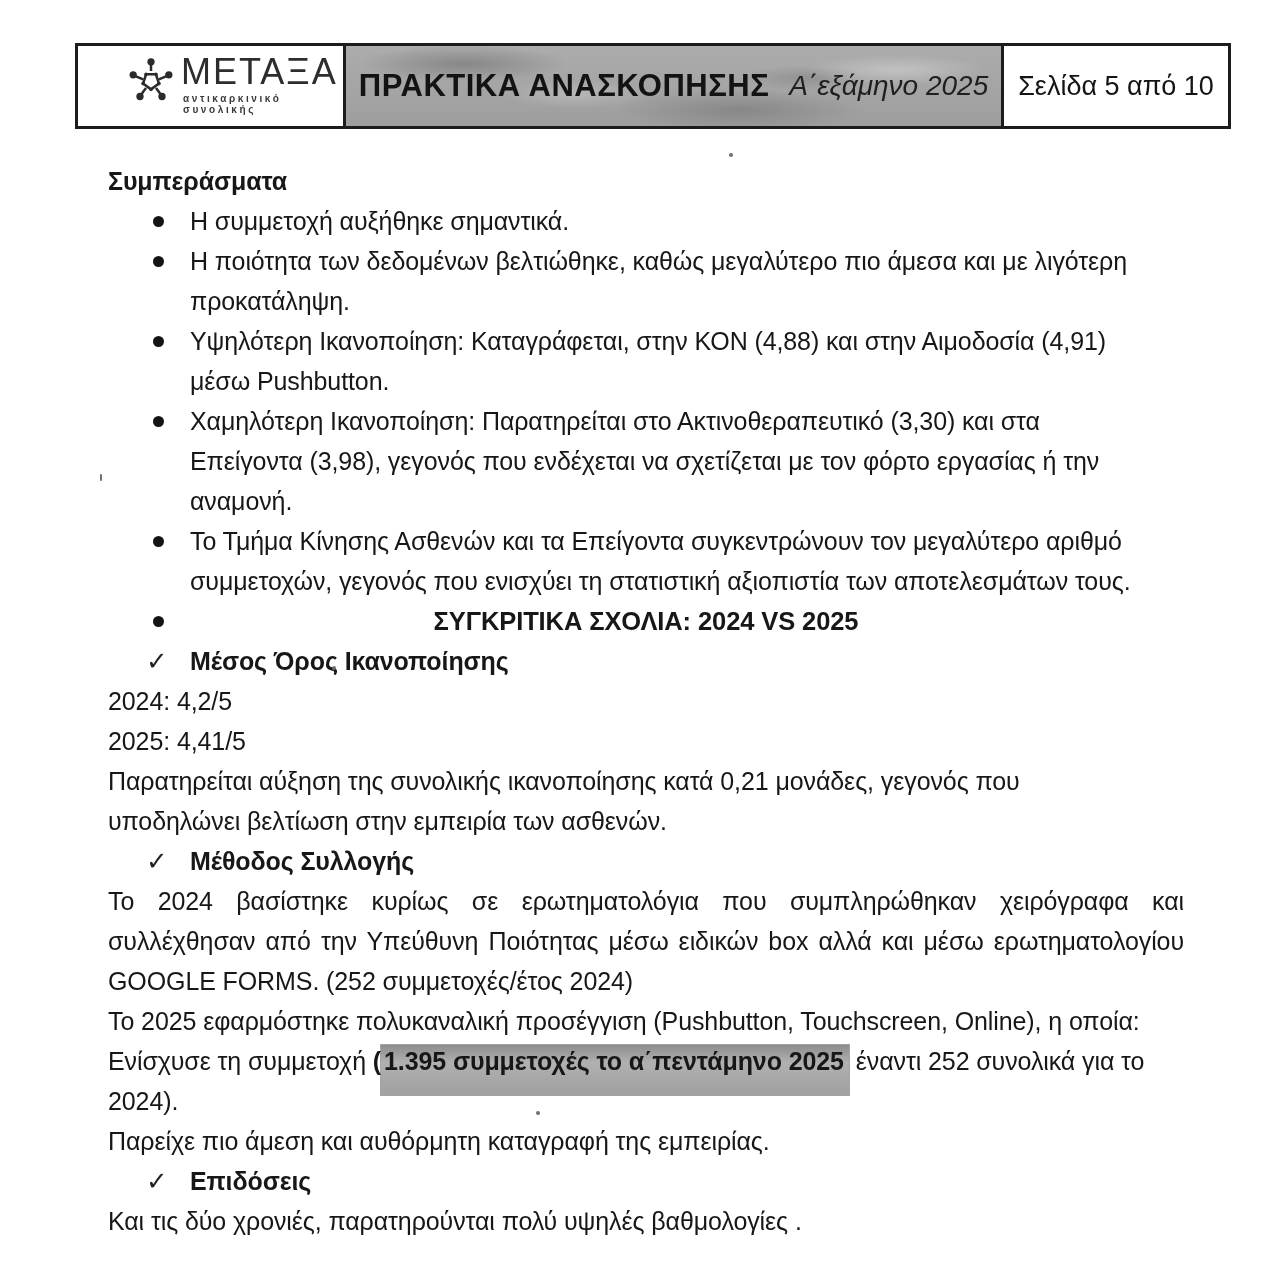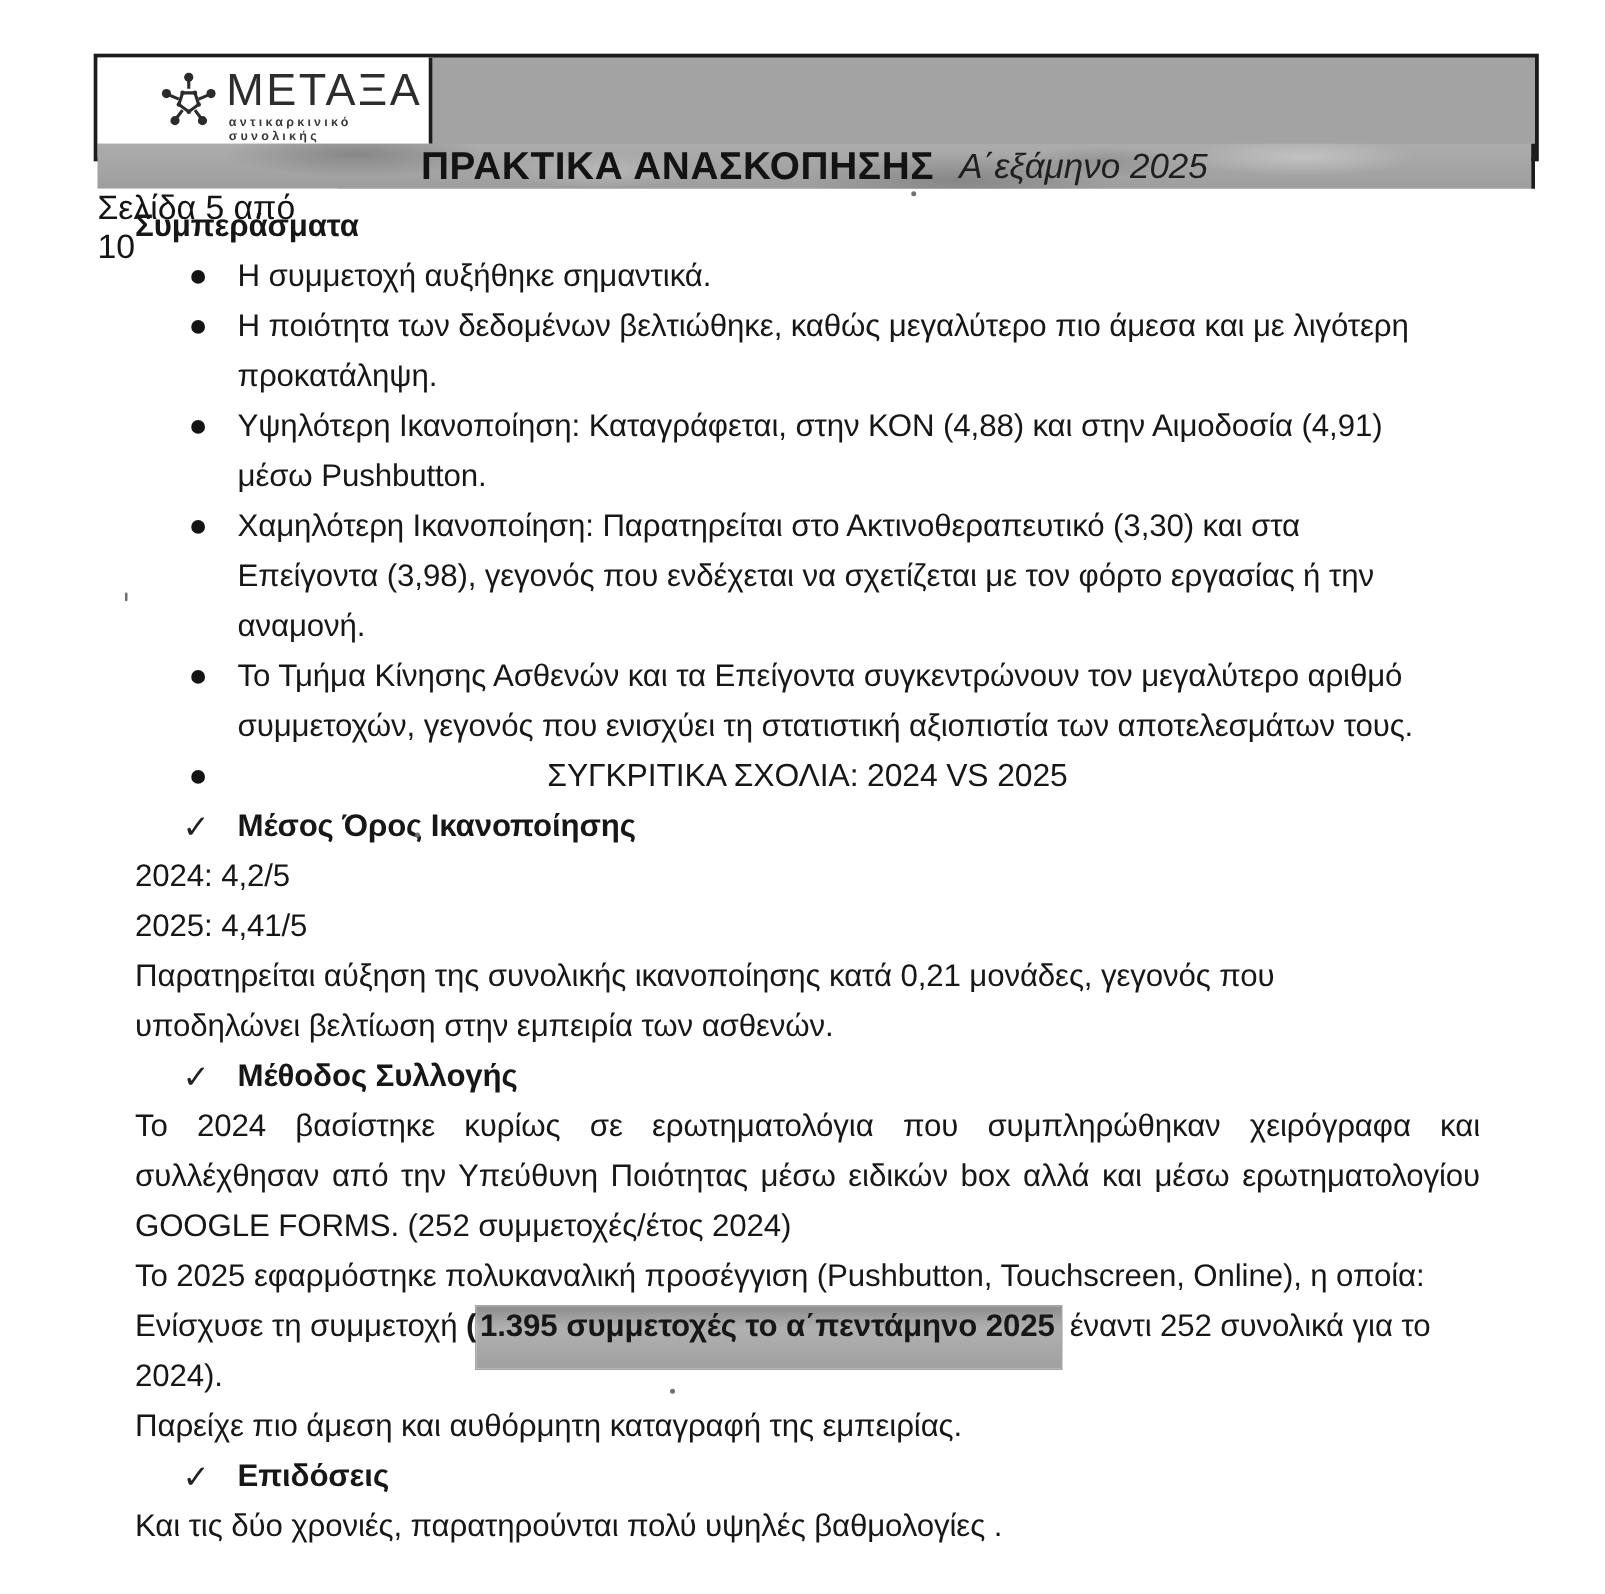--- a/index.html
+++ b/index.html
@@ -6,21 +6,21 @@
   html,body { background:#ffffff; }
   body {
     width:1284px; height:1275px; position:relative; overflow:hidden;
     font-family:"Liberation Sans","DejaVu Sans",sans-serif;
     color:#161616;
   }
 
   
   .header {
     position:absolute; left:75px; top:43px; width:1156px; height:86px;
-    display:flex; border:3px solid #1c1c1c; background:#a3a3a3;flex-direction:column;
+    display:flex; border:3px solid #1c1c1c; background:#be185d;
   }
   .logo-cell {
     width:268px; border-right:3px solid #1c1c1c; background:#fff;
     padding:8px 0 0 48px;
   }
   .logo-row { display:flex; align-items:flex-start; gap:5px; }
   .logo-icon { margin-top:2px; }
   .logo-texts { display:flex; flex-direction:column; }
   .logo-name {
     font-size:36px; line-height:36px; letter-spacing:2px; font-weight:400;
@@ -37,40 +37,40 @@
       radial-gradient(150px 26px at 18% 22%, rgba(0,0,0,0.20), transparent 70%),
       radial-gradient(180px 30px at 60% 80%, rgba(0,0,0,0.16), transparent 70%),
       radial-gradient(130px 22px at 84% 30%, rgba(255,255,255,0.30), transparent 70%),
       radial-gradient(110px 20px at 35% 60%, rgba(255,255,255,0.22), transparent 70%),
       radial-gradient(90px 18px at 70% 40%, rgba(0,0,0,0.12), transparent 70%),
       linear-gradient(180deg,#acacac,#9e9e9e);
   }
   .doc-title { font-weight:800; font-size:31px; color:#131313; letter-spacing:0.5px; }
   .doc-period { font-style:italic; font-size:28px; font-weight:500; color:#1f1f1f; }
   .page-cell {
-    width:192px; background:#fff;
+    width:224px; background:#fff;
     display:flex; align-items:center; justify-content:center;
   }
   .page-label { font-size:27px; color:#141414; }
 
   
   .doc {
     position:absolute; left:108px; top:161px; width:1076px;
     font-size:25px; line-height:40px; letter-spacing:-0.1px; color:#171717;
   }
   .sect-head { font-weight:700; font-size:25px; }
   .line { white-space:nowrap; }
   .just { text-align:justify; text-align-last:justify; white-space:normal; }
 
   .bullet-item { position:relative; padding-left:82px; }
   .bullet-dot {
     position:absolute; left:45px; top:15px; width:11px; height:11px;
     border-radius:50%; background:#141414;
   }
-  .center-head { text-align:center; font-weight:400; font-size:25.5px; }
+  .center-head { text-align:center; font-weight:700; font-size:25.5px; }
 
   .check-item { position:relative; padding-left:82px; font-weight:700; }
   .check-glyph {
     position:absolute; left:38px; top:0; font-weight:400; font-size:26px; color:#222;
   }
 
   .b { font-weight:700; }
   .hl {
     font-weight:700;
     padding:2px 5px 20px 3px;

